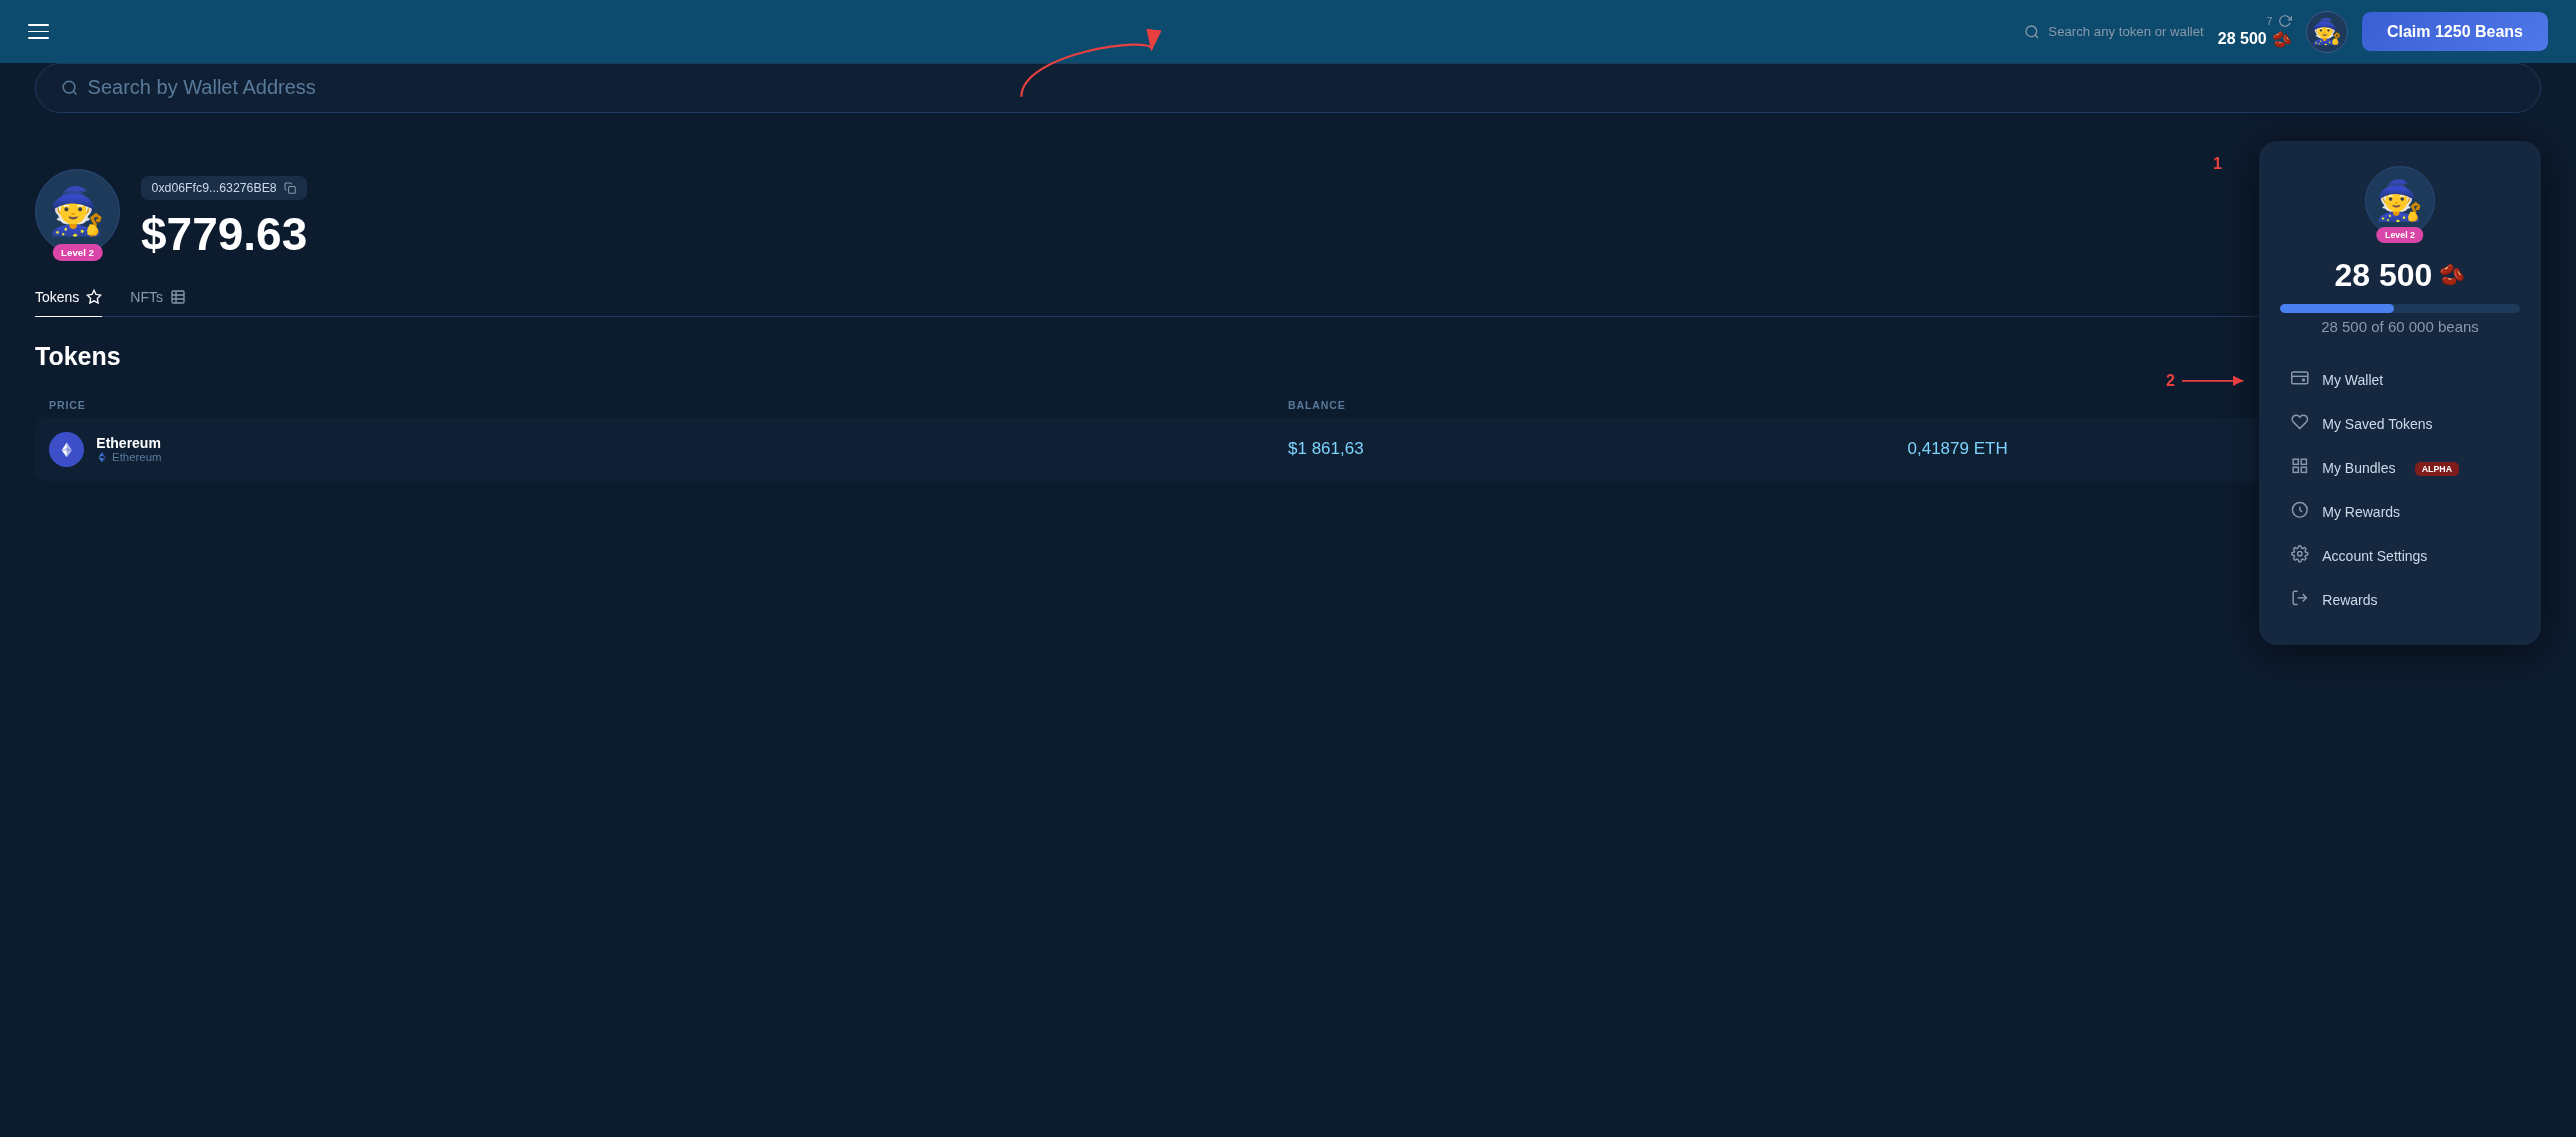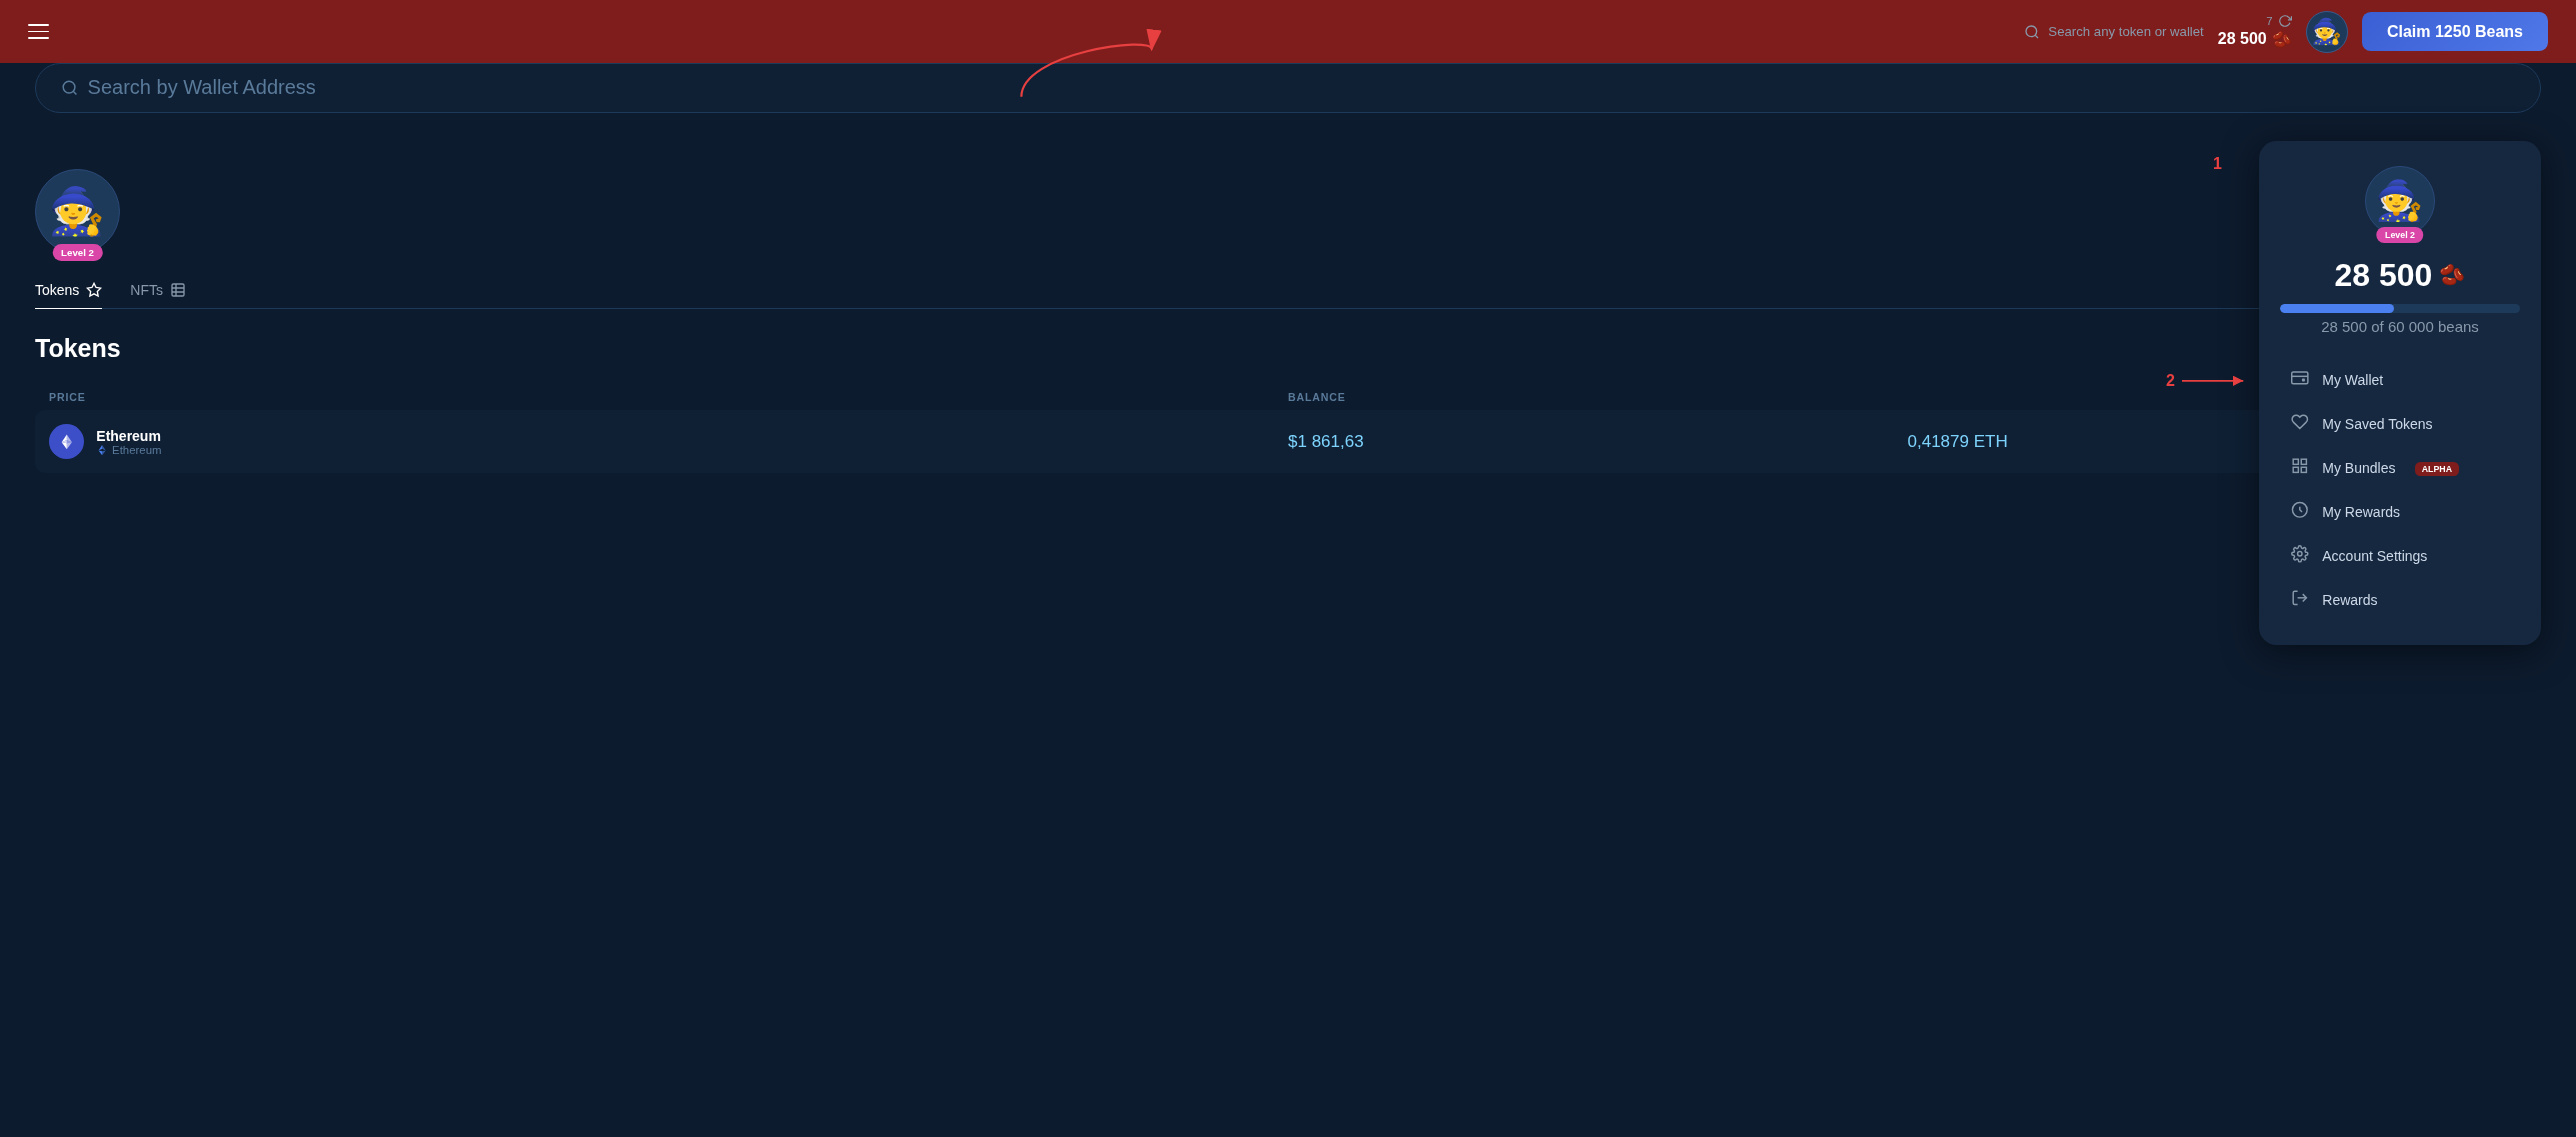--- a/index.html
+++ b/index.html
@@ -11,21 +11,21 @@
       overflow: hidden;
     }
 
     
     .header {
       display: flex;
       align-items: center;
       justify-content: space-between;
       padding: 12px 28px;
       height: 63px;
-      background: #7f1d1d;
+      background: #0c4a6e;
       position: relative;
       z-index: 10;
     }
     .header-left {
       display: flex;
       align-items: center;
       gap: 17.6px;
     }
     .hamburger {
       cursor: pointer;
@@ -396,20 +396,30 @@
 
 <div class="main">
   <div class="content">
 
     <div class="profile-section">
       <div class="profile-avatar">
         <div class="avatar-circle">
           <span style="font-size:46px;">🧙</span>
         </div>
         <div class="level-badge">Level 2</div>
+      </div>
+      <div class="profile-info">
+        <div class="wallet-address">
+          <span>0xd06Ffc9...63276BE8</span>
+          <svg width="12.3" height="12.3" viewBox="0 0 24 24" fill="none" stroke="#8899aa" stroke-width="2">
+            <rect x="9" y="9" width="13" height="13" rx="2"></rect>
+              <path d="M5 15H4a2 2 0 0 1-2-2V4a2 2 0 0 1 2-2h9a2 2 0 0 1 2 2v1"></path>
+          </svg>
+        </div>
+        <div class="portfolio-value">$779.63</div>
       </div>
     </div>
 
     <div class="tabs">
       <div class="tab active">
         <span>Tokens</span>
         <svg width="16" height="16" viewBox="0 0 24 24" fill="none" stroke="#fff" stroke-width="2">
           <polygon points="12 2 15.09 8.26 22 9.27 17 14.14 18.18 21.02 12 17.77 5.82 21.02 7 14.14 2 9.27 8.91 8.26 12 2"></polygon>
         </svg>
       </div>

